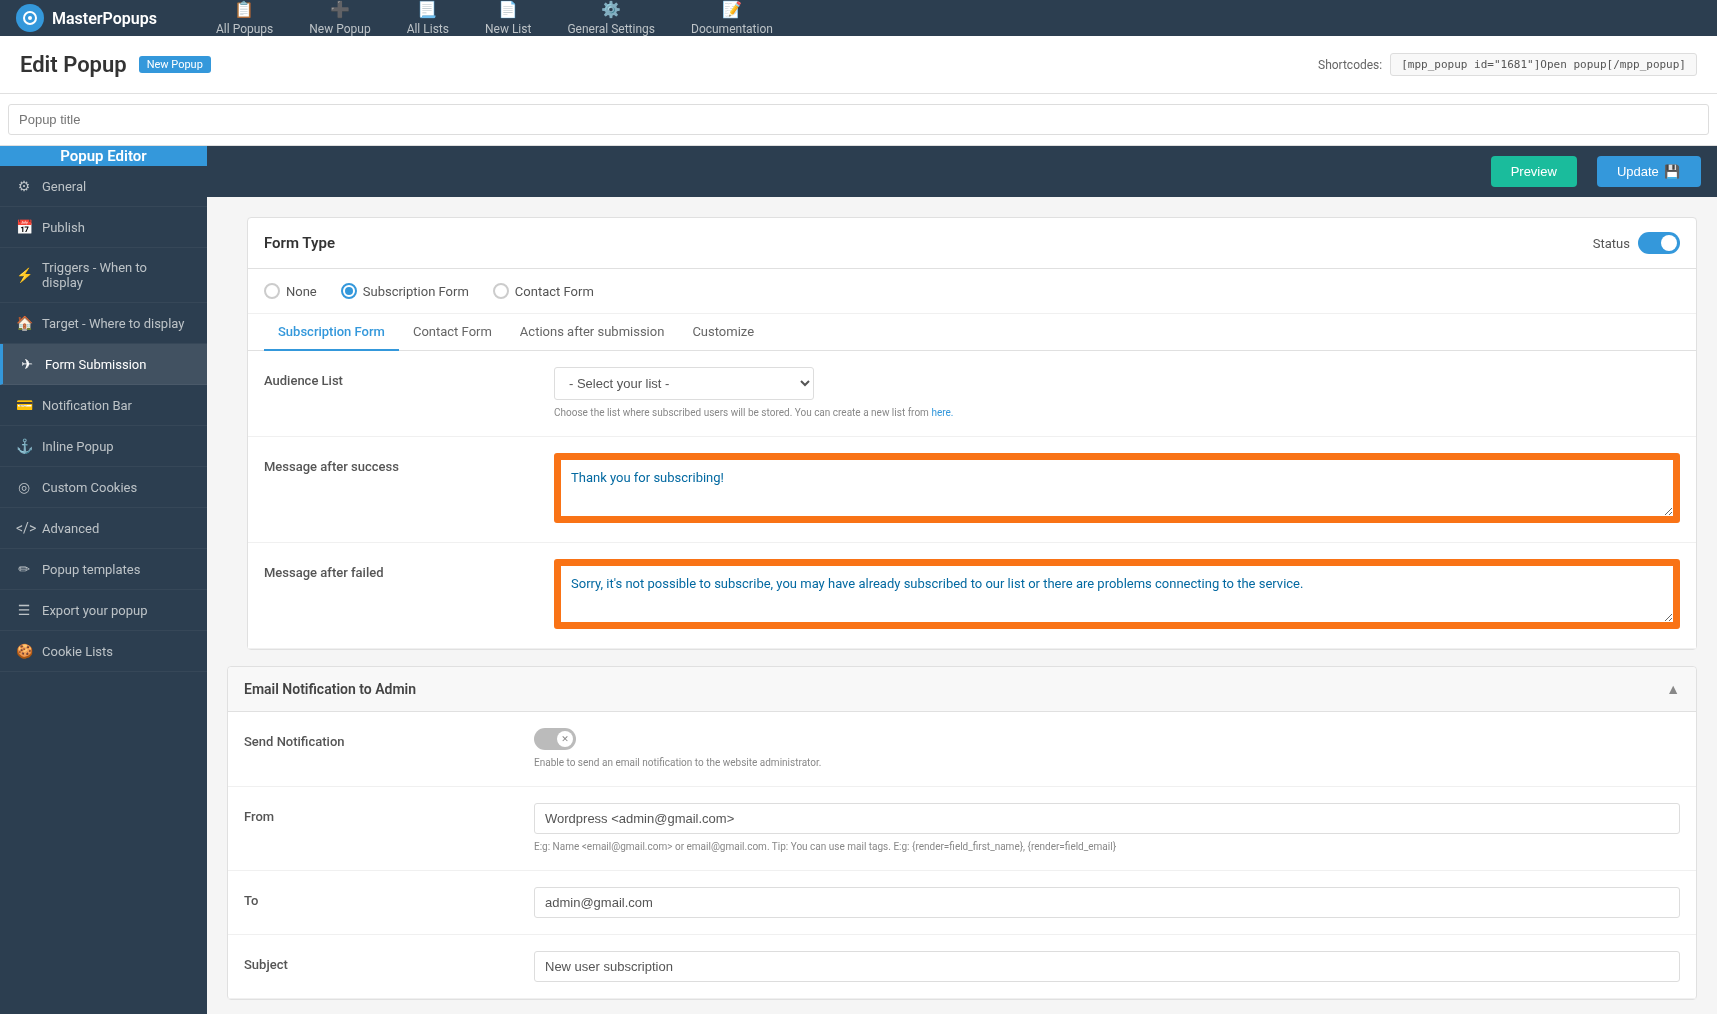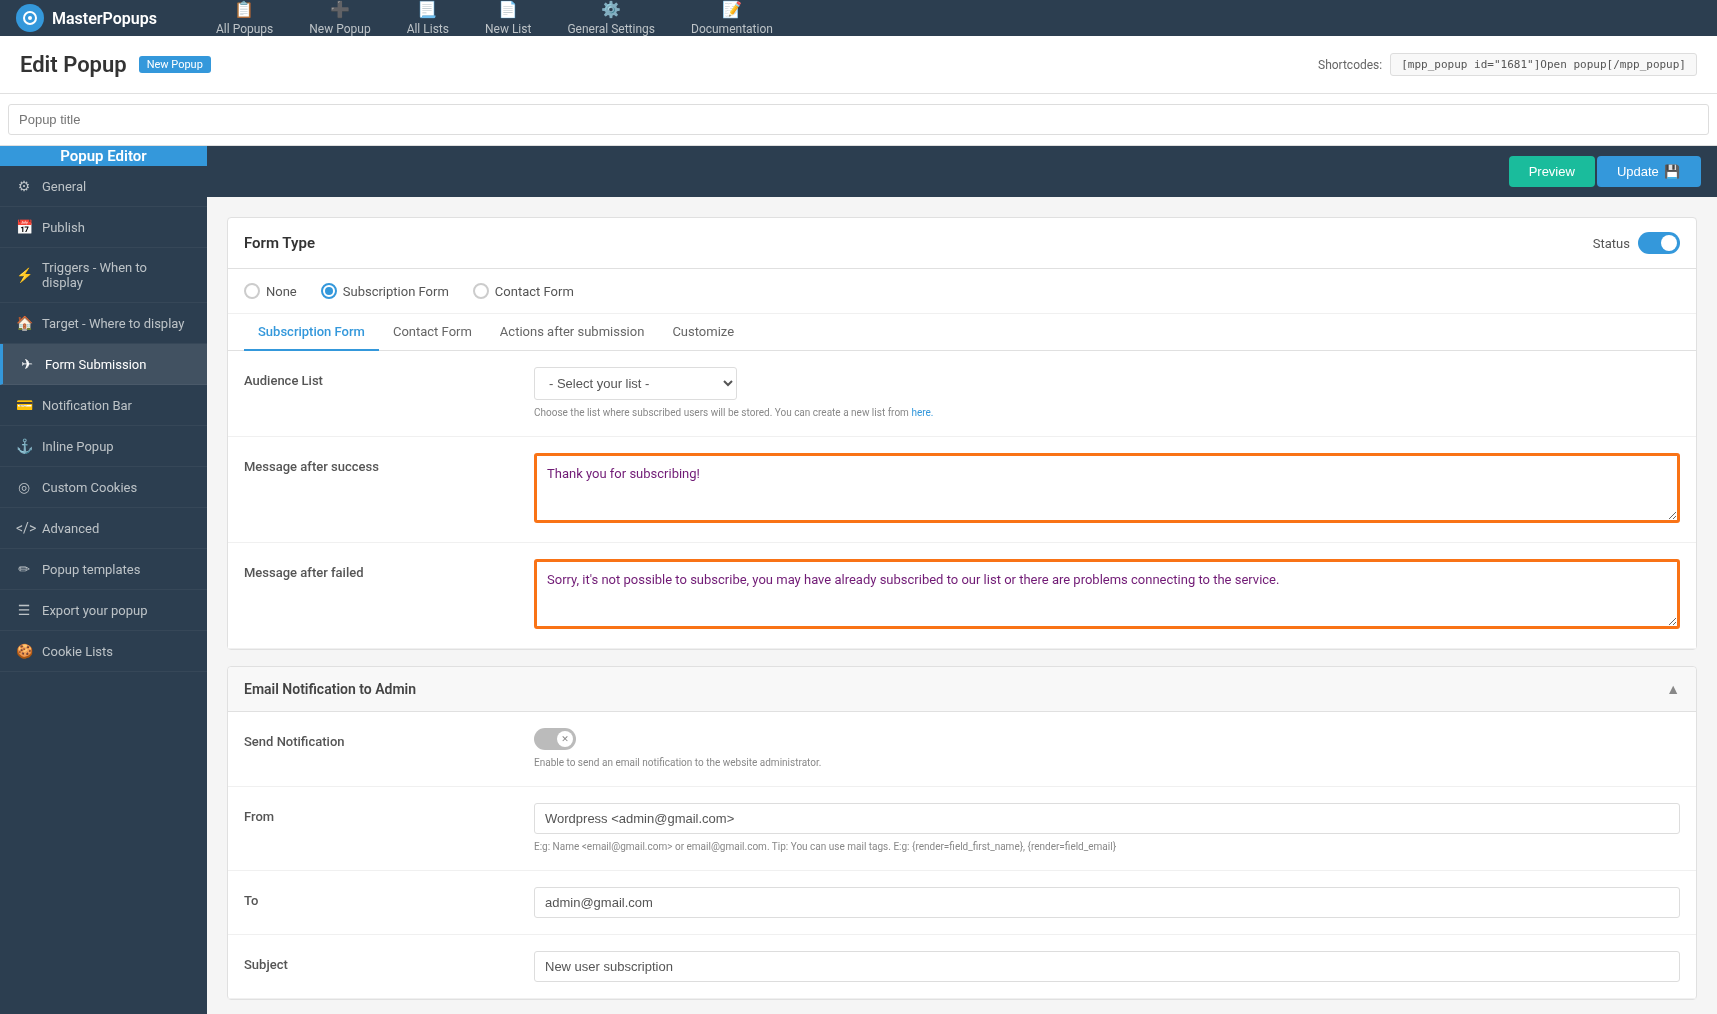--- a/index.html
+++ b/index.html
@@ -30,28 +30,28 @@
 
     
     .sidebar { width: 207px; background: #2c3e50; flex-shrink: 0; }
     .sidebar-header { background: #3498db; color: white; text-align: center; padding: 1px; font-size: 15px; font-weight: 600; }
     .sidebar-item { display: flex; align-items: center; gap: 10px; padding: 12px 16px; color: #bdc3c7; cursor: pointer; border-bottom: 1px solid rgba(255,255,255,0.05); font-size: 13px; }
     .sidebar-item.active { background: rgba(255,255,255,0.1); color: white; border-left: 3px solid #3498db; }
     .sidebar-item .s-icon { font-size: 14px; width: 16px; text-align: center; }
 
     
     .content-area { flex: 1; background: #f5f5f5; }
-    .content-topbar { background: #2c3e50; display: flex; align-items: flex-start; justify-content: flex-end; padding: 10px 16px; gap: 2px; }
+    .content-topbar { background: #2c3e50; display: flex; align-items: flex-start; justify-content: flex-end; padding: 10px 16px; gap: 20px; }
     .btn-preview { background: #1abc9c; color: white; border: none; padding: 8px 20px; border-radius: 4px; cursor: pointer; font-size: 13px; font-weight: 500; }
     .btn-update { background: #3498db; color: white; border: none; padding: 8px 20px; border-radius: 4px; cursor: pointer; font-size: 13px; font-weight: 500; display: flex; align-items: center; gap: 6px; }
 
     .content-inner { padding: 20px; }
 
     
-    .form-type-section { background: white; border: 1px solid #e0e0e0; border-radius: 4px; margin-bottom: 16px; }
+    .form-type-section { background: white; border: 1px solid #e0e0e0; border-radius: 4px; margin-bottom: 16px; margin-left: 20px; }
     .form-type-header { display: flex; align-items: center; justify-content: space-between; padding: 14px 16px; border-bottom: 1px solid #e0e0e0; }
     .form-type-title { font-size: 15px; font-weight: 600; color: #333; }
     .status-area { display: flex; align-items: center; gap: 8px; font-size: 13px; color: #555; }
     .toggle-on { background: #3498db; border-radius: 12px; width: 42px; height: 22px; position: relative; cursor: pointer; display: flex; align-items: center; padding: 0 3px; }
     .toggle-on::after { content: ''; width: 16px; height: 16px; background: white; border-radius: 50%; position: absolute; right: 3px; }
     .radio-row { display: flex; align-items: center; gap: 24px; padding: 14px 16px; border-bottom: 1px solid #f0f0f0; }
     .radio-option { display: flex; align-items: center; gap: 6px; cursor: pointer; font-size: 13px; color: #555; }
     .radio-circle { width: 16px; height: 16px; border-radius: 50%; border: 2px solid #ccc; display: flex; align-items: center; justify-content: center; }
     .radio-circle.checked { border-color: #3498db; }
     .radio-circle.checked::after { content: ''; width: 8px; height: 8px; border-radius: 50%; background: #3498db; }
@@ -59,24 +59,24 @@
     
     .tabs-bar { display: flex; padding: 0 16px; border-bottom: 1px solid #e0e0e0; background: white; }
     .tab { padding: 10px 14px; cursor: pointer; font-size: 13px; color: #666; border-bottom: 2px solid transparent; margin-bottom: -1px; }
     .tab.active { color: #3498db; border-bottom-color: #3498db; font-weight: 500; }
 
     
     .form-body { background: white; padding: 0; }
     .form-row { display: flex; align-items: flex-start; padding: 16px; border-bottom: 1px solid #f0f0f0; }
     .form-label { width: 290px; flex-shrink: 0; font-size: 13px; color: #555; padding-top: 6px; font-weight: 500; }
     .form-control-area { flex: 1; }
-    .form-select { width: 203px; padding: 7px 10px; border: 1px solid #ddd; border-radius: 3px; font-size: 13px; color: #555; background: white; outline: none; cursor: pointer; }
+    .form-select { width: 260px; padding: 7px 10px; border: 1px solid #ddd; border-radius: 3px; font-size: 13px; color: #555; background: white; outline: none; cursor: pointer; }
     .hint-text { font-size: 10px; color: #888; margin-top: 6px; line-height: 1.4; }
     .hint-text a { color: #3498db; text-decoration: none; }
-    .form-textarea { width: 100%; padding: 10px; border: 3px solid #f97316; border-radius: 3px; font-size: 13px; color: #701a75; resize: vertical; min-height: 70px; outline: none; font-family: inherit; }
+    .form-textarea { width: 100%; padding: 10px; border: 7px solid #f97316; border-radius: 3px; font-size: 13px; color: #0369a1; resize: vertical; min-height: 70px; outline: none; font-family: inherit; }
 
     
     .collapsible-section { background: white; border: 1px solid #e0e0e0; border-radius: 4px; margin-top: 12px; }
     .collapsible-header { display: flex; align-items: center; justify-content: space-between; padding: 14px 16px; background: #f8f8f8; border-bottom: 1px solid #e0e0e0; cursor: pointer; border-radius: 4px 4px 0 0; }
     .collapsible-title { font-size: 14px; font-weight: 600; color: #444; }
     .collapse-icon { color: #888; font-size: 14px; }
 
     .notif-row { display: flex; align-items: flex-start; padding: 16px; border-bottom: 1px solid #f0f0f0; }
     .notif-label { width: 290px; flex-shrink: 0; font-size: 13px; color: #555; padding-top: 6px; font-weight: 500; }
     .notif-control { flex: 1; }

